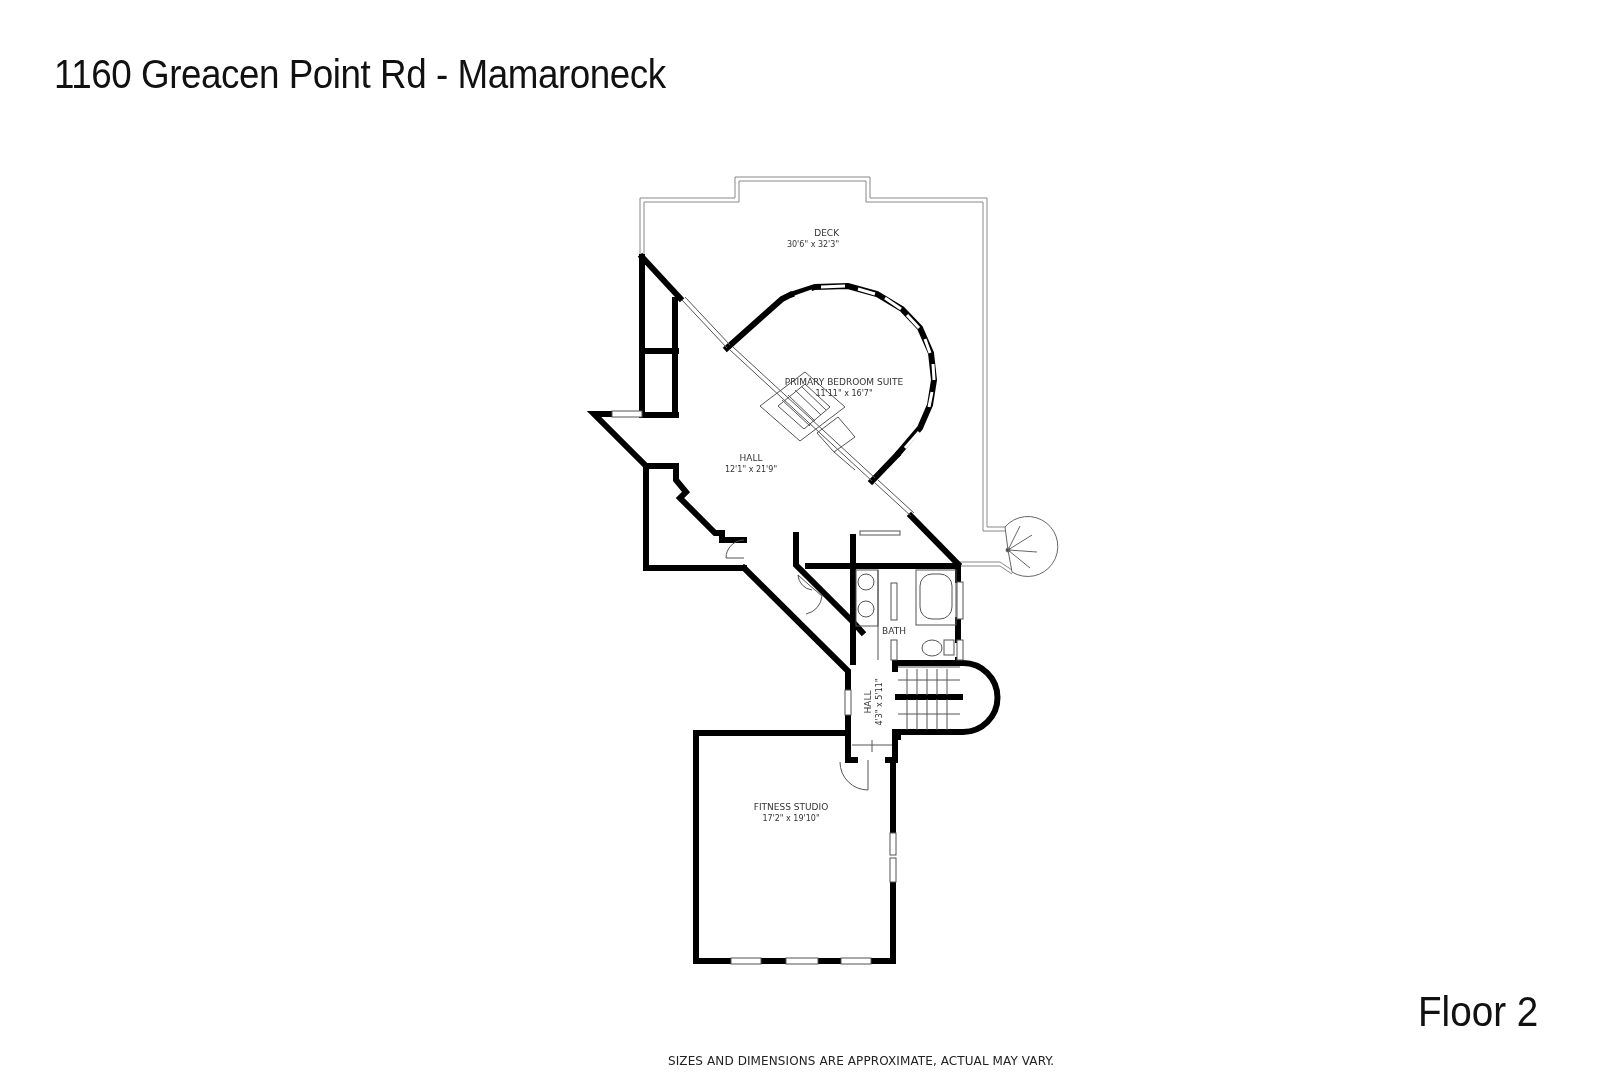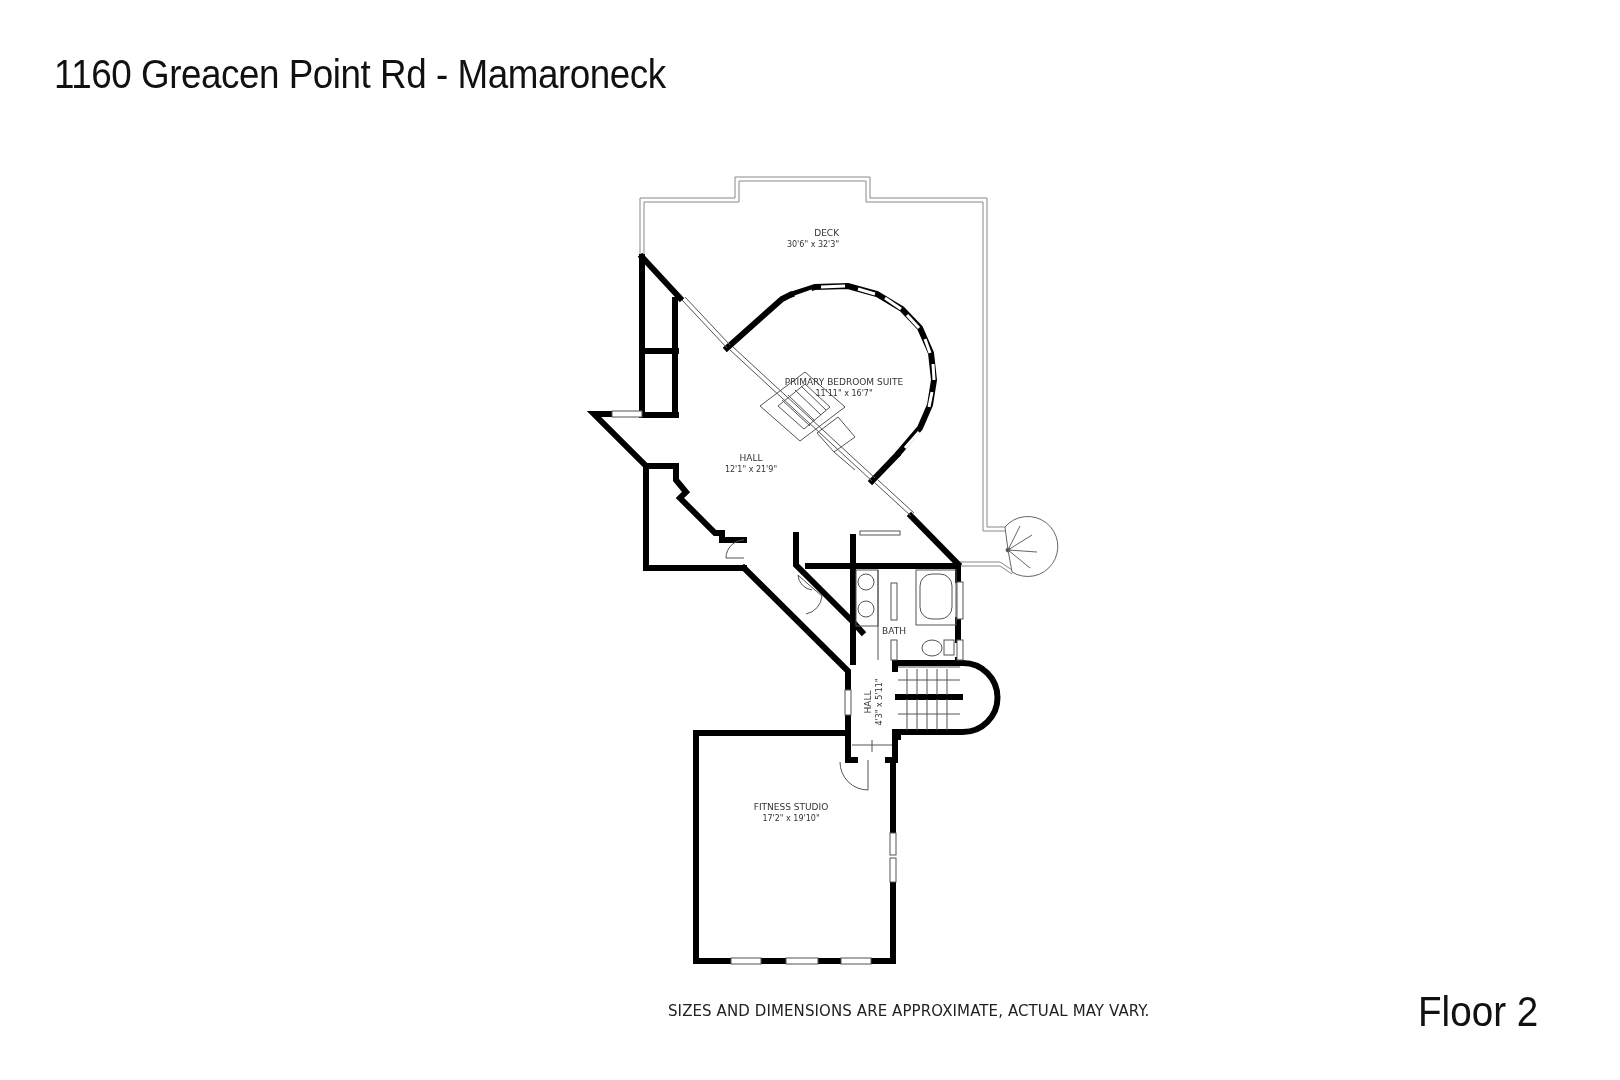--- a/index.html
+++ b/index.html
@@ -1,19 +1,19 @@
 <!DOCTYPE html>
 <html><head>
 <meta charset="utf-8">
 <style>
   html, body { margin:0; padding:0; background:#ffffff; }
   body { width:1620px; height:1080px; position:relative; overflow:hidden; font-family:"Liberation Sans", sans-serif; color:#111; }
   .title { position:absolute; left:54px; top:52px; font-size:40px; letter-spacing:-0.5px; font-family:"Liberation Sans", sans-serif; color:#111; transform:scaleX(0.92); transform-origin:left top; }
   .floor { position:absolute; left:1418px; top:988px; font-size:42px; font-family:"Liberation Sans", sans-serif; color:#111; transform:scaleX(0.92); transform-origin:left top; }
-  .disclaimer { position:absolute; left:668px; top:1002px; font-size:15px; font-family:"DejaVu Sans", sans-serif; color:#222; letter-spacing:0.1px; }
+  .disclaimer { position:absolute; left:668px; top:1054px; font-size:12px; font-family:"DejaVu Sans", sans-serif; color:#222; letter-spacing:0.1px; }
   svg.plan { position:absolute; left:0; top:0; }
   .room-label { position:absolute; text-align:center; font-family:"DejaVu Sans", sans-serif; color:#333; line-height:11px; font-size:9px; transform:translateX(-50%); white-space:nowrap; }
   .room-label .dim { font-size:8px; }
   .rot { transform:translate(-50%,-50%) rotate(-90deg); }
 </style>
 </head>
 <body>
 
 <div class="title">1160 Greacen Point Rd - Mamaroneck</div>
 

